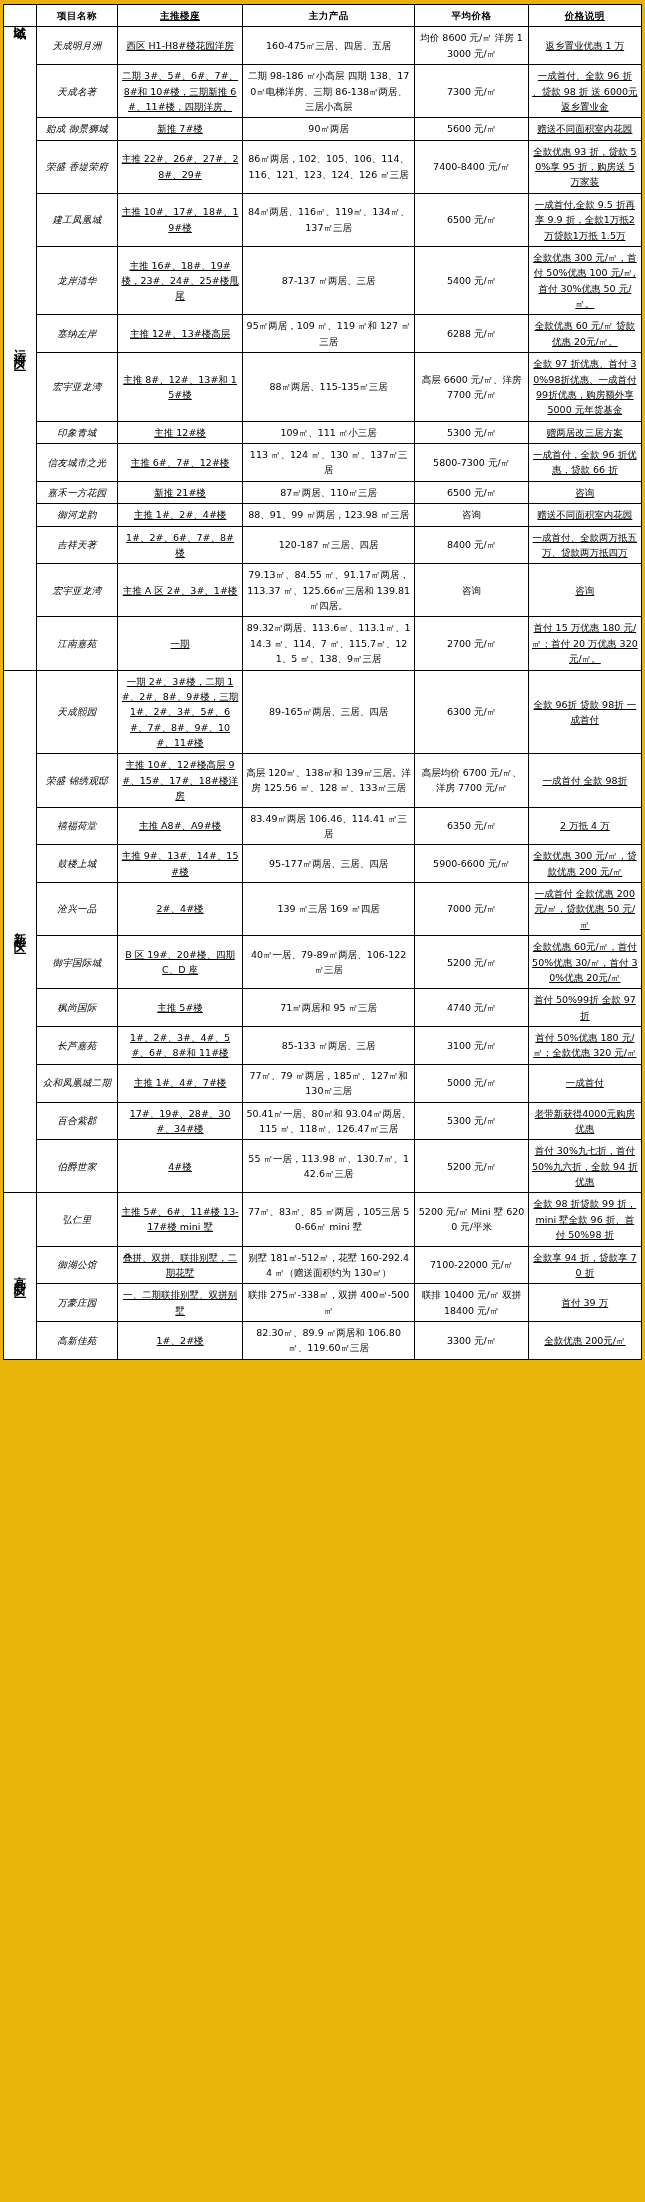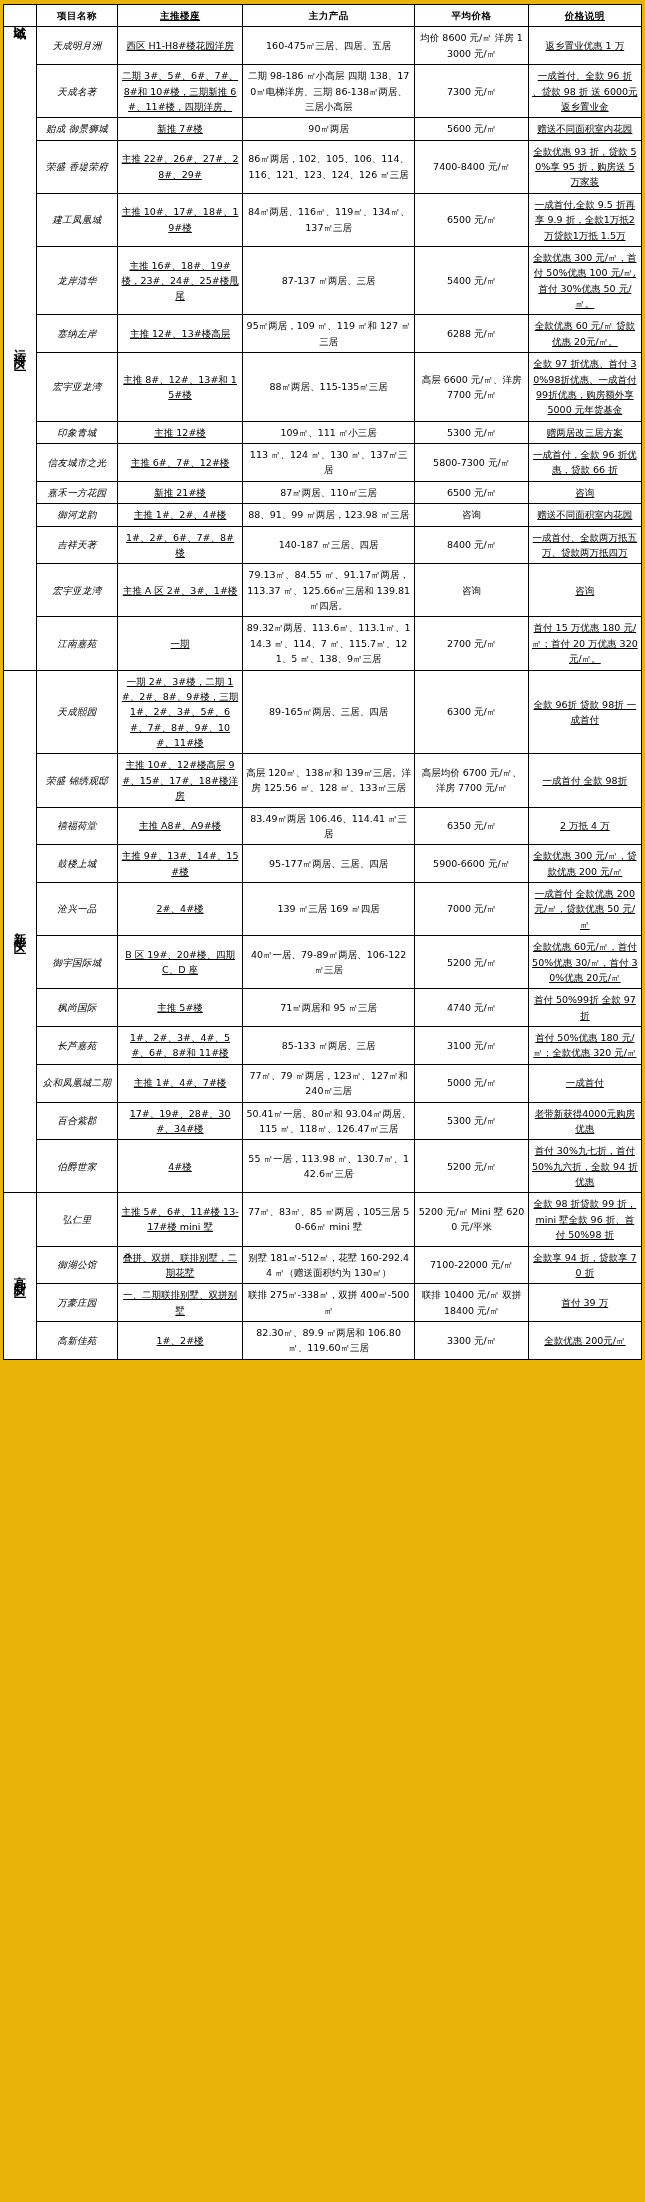--- a/index.html
+++ b/index.html
@@ -163,21 +163,21 @@
         <tr>
           <td class="cell-name col-name">御河龙韵</td>
           <td class="cell-bldg col-bldg">主推 1#、2#、4#楼</td>
           <td class="cell-product col-product">88、91、99 ㎡两居，123.98 ㎡三居</td>
           <td class="cell-price col-price">咨询</td>
           <td class="cell-note col-note">赠送不同面积室内花园</td>
         </tr>
         <tr>
           <td class="cell-name col-name">吉祥天著</td>
           <td class="cell-bldg col-bldg">1#、2#、6#、7#、8#楼</td>
-          <td class="cell-product col-product">140-187 ㎡三居、四居</td>
+          <td class="cell-product col-product">120-187 ㎡三居、四居</td>
           <td class="cell-price col-price">8400 元/㎡</td>
           <td class="cell-note col-note">一成首付、全款两万抵五万、贷款两万抵四万</td>
         </tr>
         <tr>
           <td class="cell-name col-name">宏宇亚龙湾</td>
           <td class="cell-bldg col-bldg">主推 A 区 2#、3#、1#楼</td>
           <td class="cell-product col-product">79.13㎡、84.55 ㎡、91.17㎡两居，113.37 ㎡、125.66㎡三居和 139.81 ㎡四居。</td>
           <td class="cell-price col-price">咨询</td>
           <td class="cell-note col-note">咨询</td>
         </tr>
@@ -241,21 +241,21 @@
         <tr>
           <td class="cell-name col-name">长芦嘉苑</td>
           <td class="cell-bldg col-bldg">1#、2#、3#、4#、5#、6#、8#和 11#楼</td>
           <td class="cell-product col-product">85-133 ㎡两居、三居</td>
           <td class="cell-price col-price">3100 元/㎡</td>
           <td class="cell-note col-note">首付 50%优惠 180 元/㎡；全款优惠 320 元/㎡</td>
         </tr>
         <tr>
           <td class="cell-name col-name">众和凤凰城二期</td>
           <td class="cell-bldg col-bldg">主推 1#、4#、7#楼</td>
-          <td class="cell-product col-product">77㎡、79 ㎡两居，123㎡、127㎡和 240㎡三居</td>
+          <td class="cell-product col-product">77㎡、79 ㎡两居，185㎡、127㎡和 130㎡三居</td>
           <td class="cell-price col-price">5000 元/㎡</td>
           <td class="cell-note col-note">一成首付</td>
         </tr>
         <tr>
           <td class="cell-name col-name">百合紫郡</td>
           <td class="cell-bldg col-bldg">17#、19#、28#、30#、34#楼</td>
           <td class="cell-product col-product">50.41㎡一居、80㎡和 93.04㎡两居、115 ㎡、118㎡、126.47㎡三居</td>
           <td class="cell-price col-price">5300 元/㎡</td>
           <td class="cell-note col-note">老带新获得4000元购房优惠</td>
         </tr>

